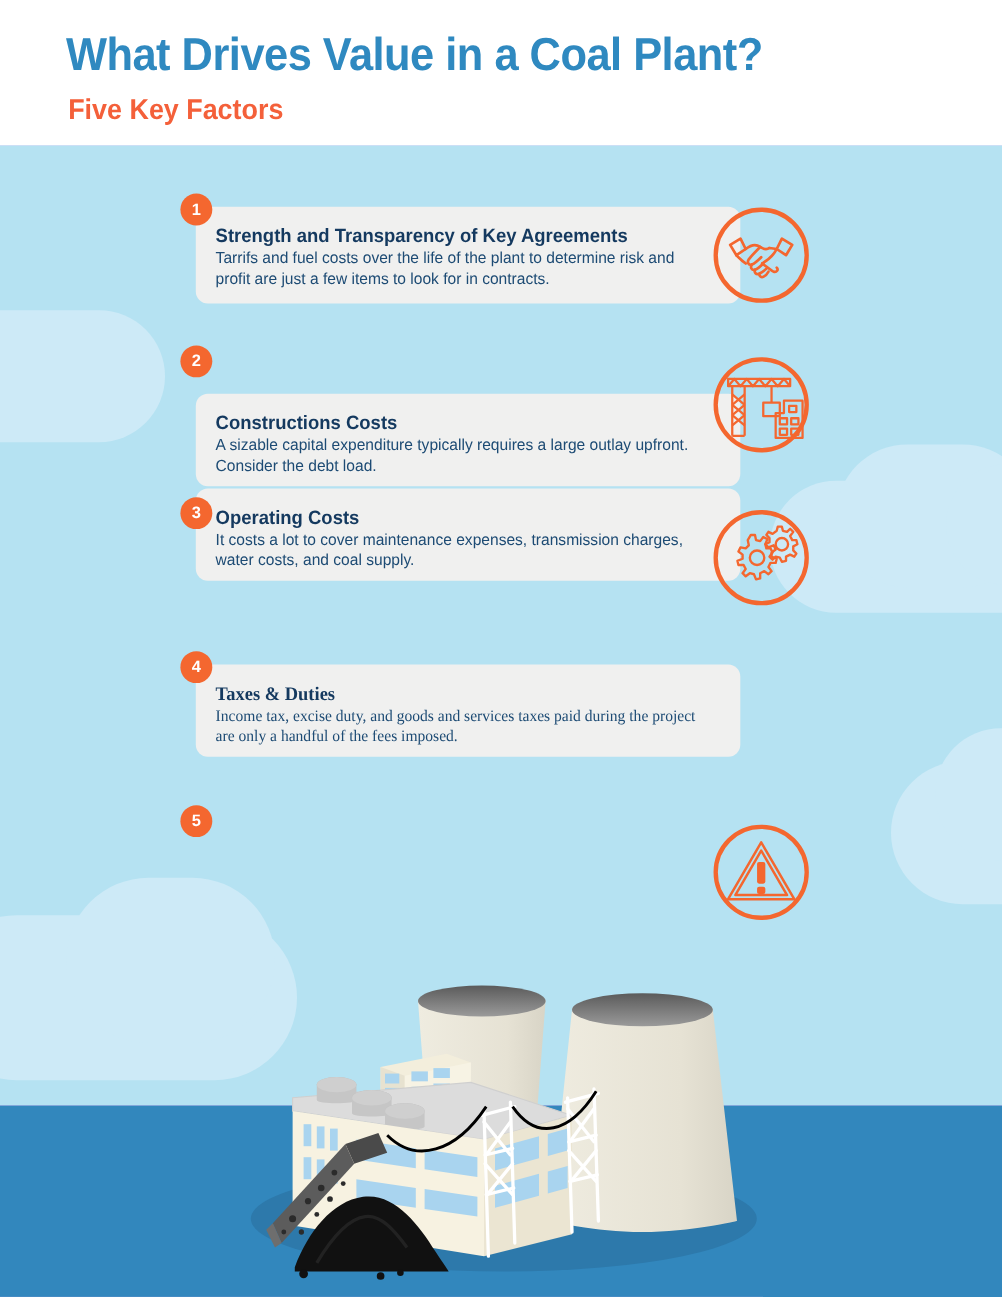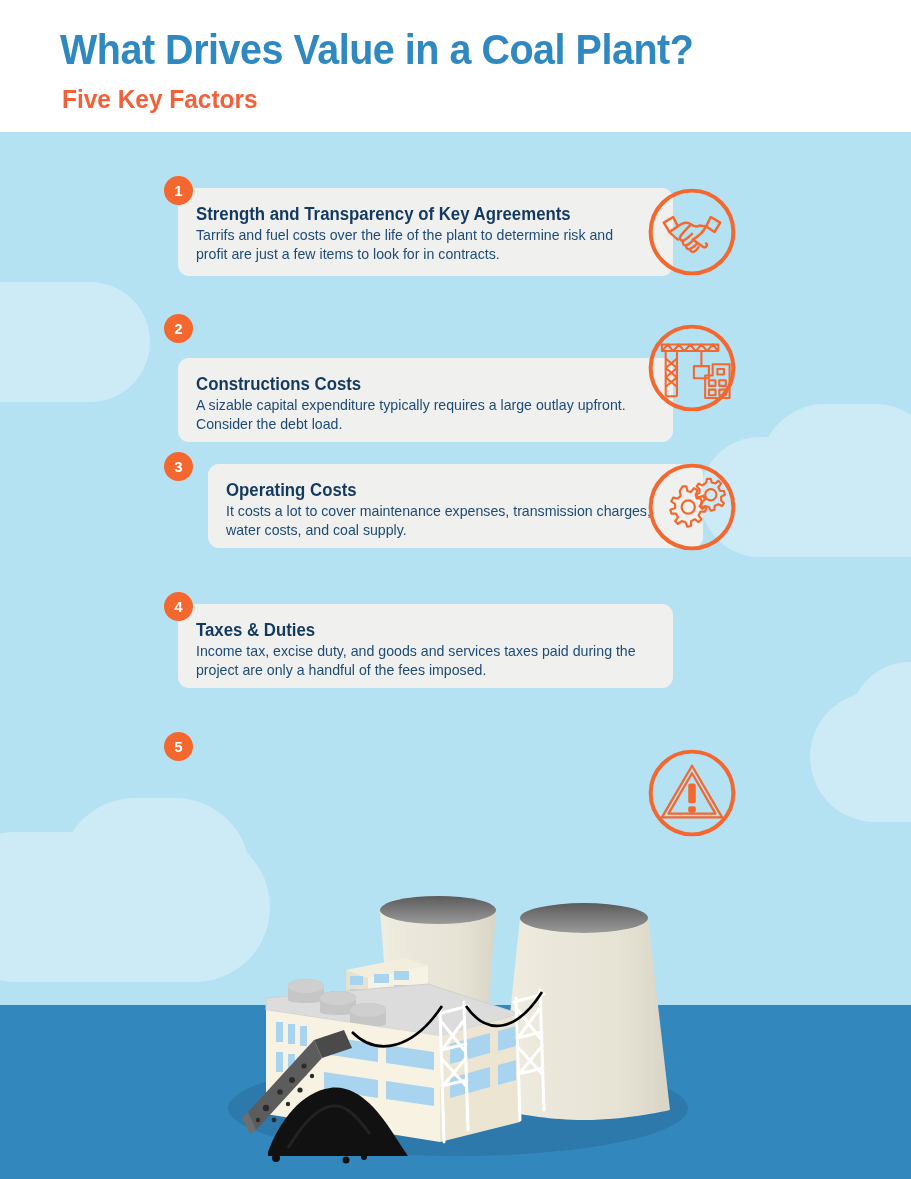--- a/index.html
+++ b/index.html
@@ -145,40 +145,40 @@
         <path d="M64 58 L64 82 L90 82 L90 46 L72 46 L72 58 Z"></path>
         <rect x="77" y="51" width="7" height="6"></rect>
         <rect x="68" y="63" width="7" height="6"></rect>
         <rect x="79" y="63" width="7" height="6"></rect>
         <rect x="68" y="73" width="7" height="6"></rect>
         <rect x="79" y="73" width="7" height="6"></rect>
       </g>
     </svg>
   </div>
 
-  <div class="card" style="top:464px;height:84px;margin-left:30px;">
+  <div class="card" style="top:444px;height:84px;">
     <div class="card-title">Operating Costs</div>
     <div class="card-body">It costs a lot to cover maintenance expenses, transmission charges, water costs, and coal supply.</div>
   </div>
   <div class="badge" style="top:452px;">
     <span>3</span>
   </div>
   <div class="icon-circle" style="top:460px;">
     <svg viewBox="0 0 100 100">
       <circle cx="50" cy="50" r="44" fill="none" stroke="#f4672f" stroke-width="4.2"></circle>
       <g fill="none" stroke="#f4672f" stroke-width="2.3" stroke-linejoin="round">
         <path d="M40 28 L44 28 L45 33 L49 34 L52 30 L56 32 L54 37 L57 40 L62 38 L64 42 L60 45 L60 49 L65 51 L64 55 L59 55 L57 59 L60 63 L57 66 L53 63 L49 65 L49 70 L45 71 L43 66 L39 65 L35 68 L32 65 L35 61 L33 57 L28 57 L27 53 L32 51 L32 47 L28 44 L30 40 L35 41 L38 38 L37 33 Z"></path>
         <circle cx="46" cy="50" r="7"></circle>
         <path d="M66 20 L70 20 L71 24 L75 25 L78 22 L81 25 L78 29 L80 33 L84 33 L85 37 L81 39 L81 43 L84 46 L82 49 L78 47 L74 49 L74 53 L70 54 L68 50 L64 49 L61 52 L58 49 L61 45 L59 41 L55 41 L54 37 L58 35 L58 31 L55 28 L57 25 L61 27 L65 24 Z"></path>
         <circle cx="70" cy="37" r="6"></circle>
       </g>
     </svg>
   </div>
 
-  <div class="card" style="top:604px;height:84px;">
+  <div class="card" style="top:604px;height:84px;font-family:Liberation Serif, serif;">
     <div class="card-title">Taxes &amp; Duties</div>
     <div class="card-body">Income tax, excise duty, and goods and services taxes paid during the project are only a handful of the fees imposed.</div>
   </div>
   <div class="badge" style="top:592px;">
     <span>4</span>
   </div>
 
   <div class="badge" style="top:732px;">
     <span>5</span>
   </div>

